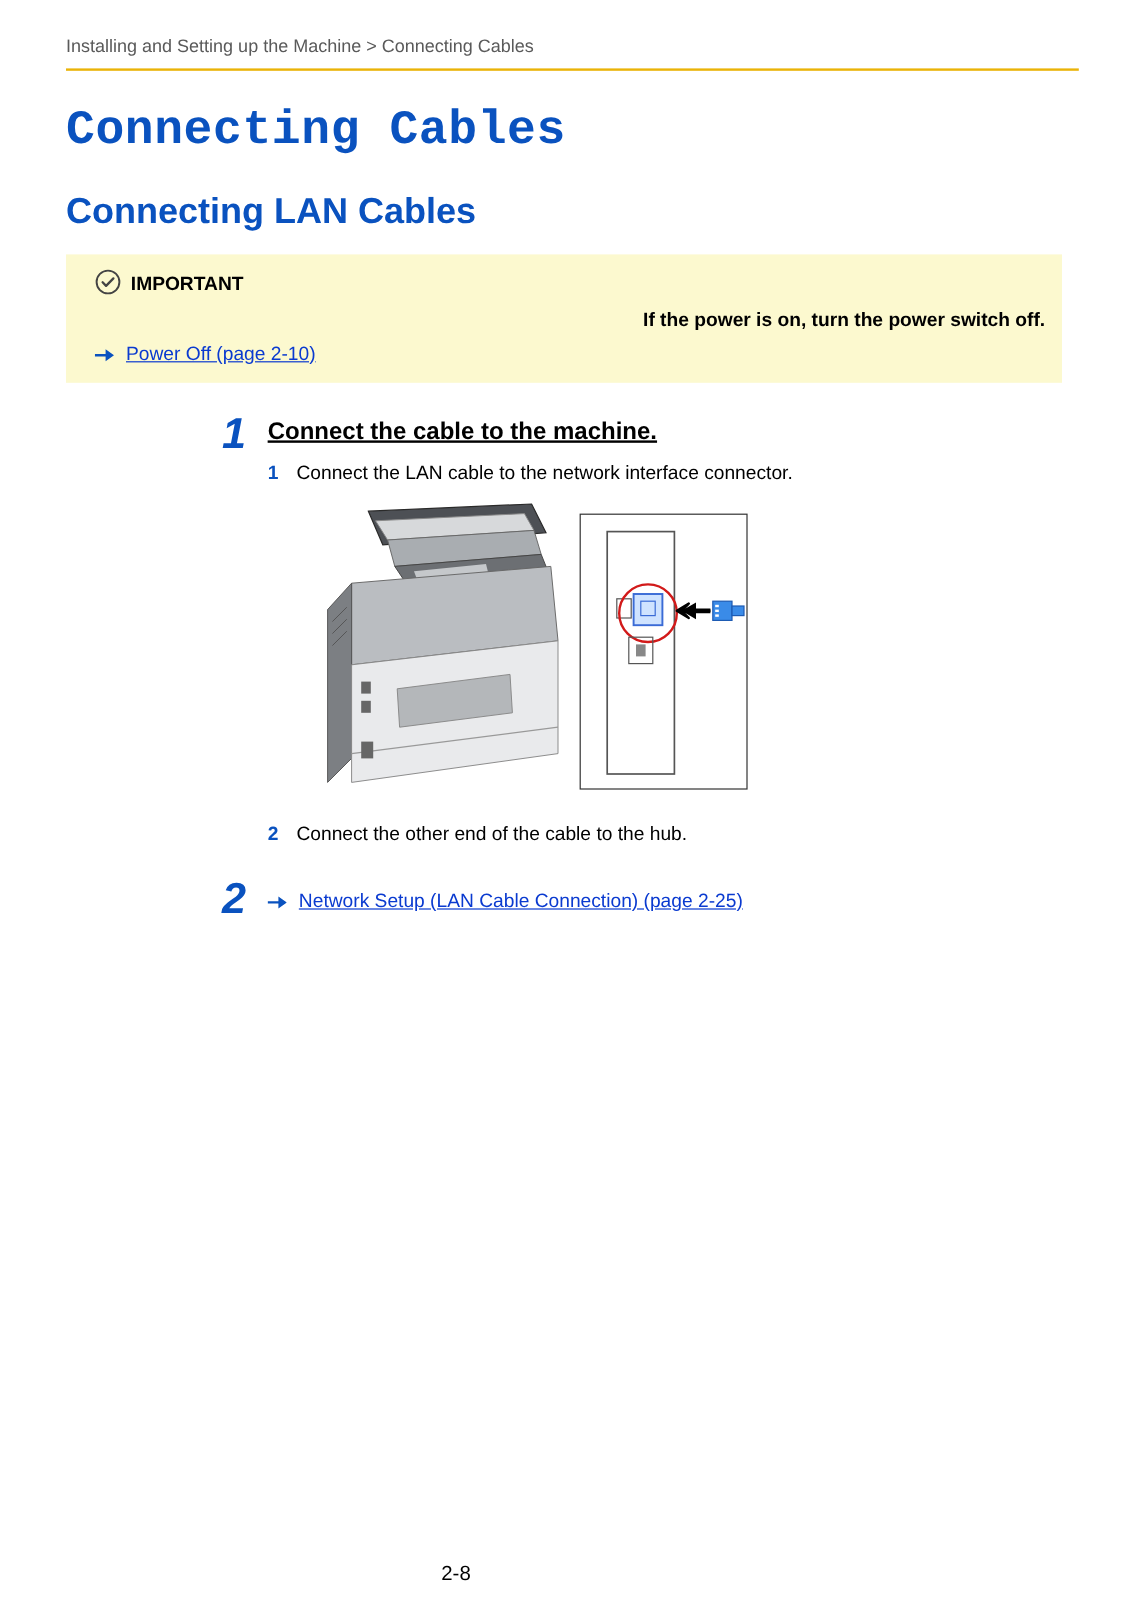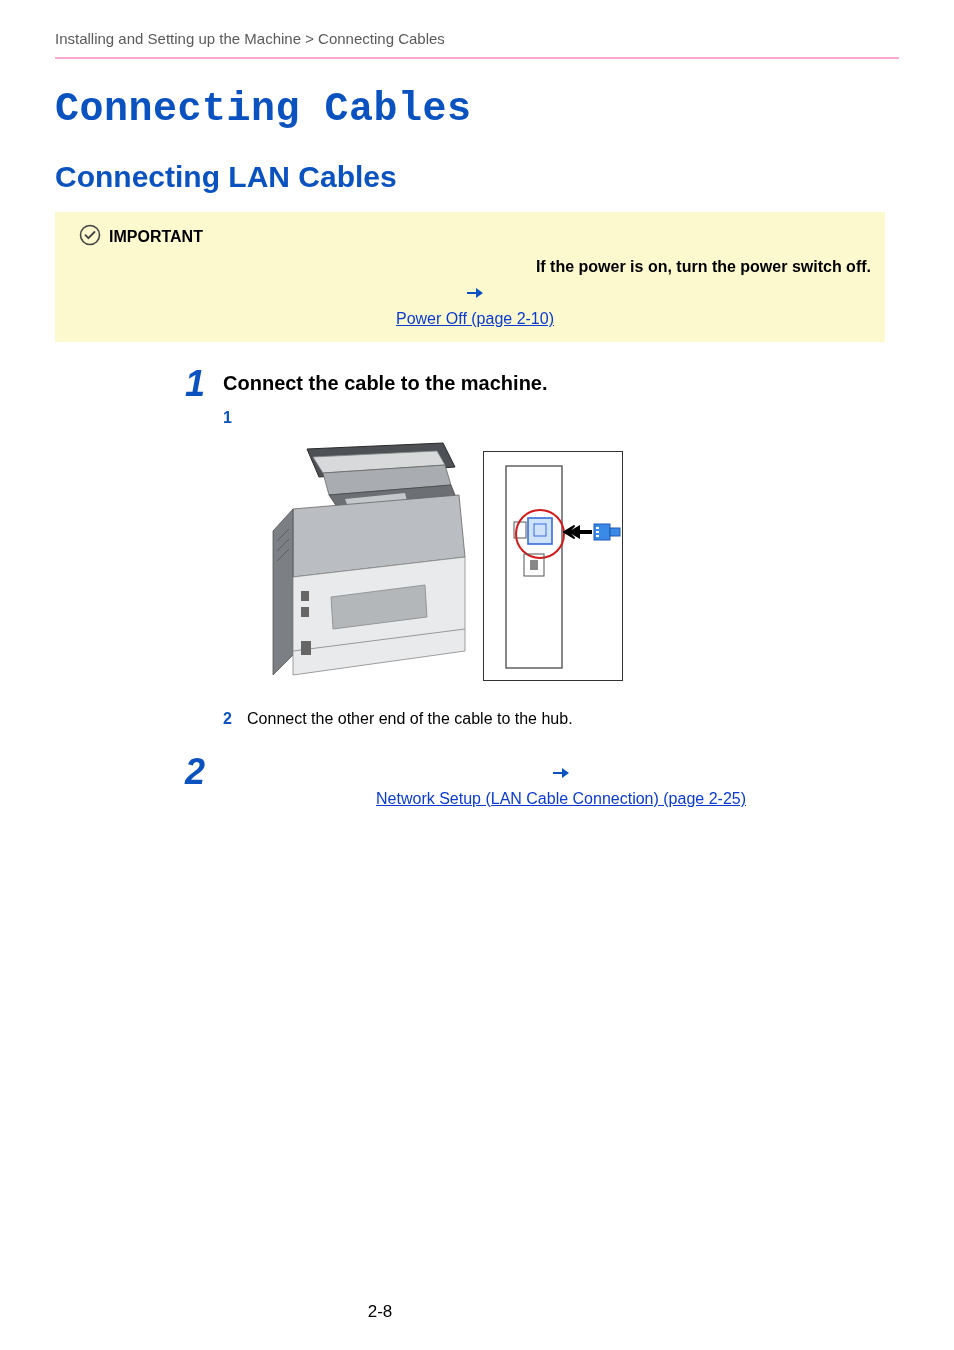--- a/index.html
+++ b/index.html
@@ -9,21 +9,21 @@
     background: #ffffff;
     font-family: Arial, Helvetica, sans-serif;
     color: #000000;
     position: relative;
     padding: 30px 55px 40px 55px;
   }
   .breadcrumb {
     font-size: 15px;
     color: #5a5a5a;
     padding-bottom: 10px;
-    border-bottom: 2px solid #f9a8d4;
+    border-bottom: 2px solid #eab308;
     margin-bottom: 28px;
   }
   .h1 {
     font-family: Liberation Mono, monospace;
     font-weight: 900;
     font-size: 40px;
     color: #0a52bf;
     margin-bottom: 28px;
     letter-spacing: 0.5px;
   }
@@ -56,21 +56,20 @@
     font-weight: bold;
     font-size: 16px;
     margin-bottom: 10px;
   }
   .link-row {
     display: flex;
     align-items: center;
     gap: 10px;
     margin-top: 8px;
     padding-left: 10px;
-    flex-direction: column;
   }
   .link-arrow svg { display: block; }
   .link {
     color: #0a3ad0;
     text-decoration: underline;
     font-size: 16px;
     cursor: pointer;
   }
   .steps {
     margin-top: 10px;
@@ -93,20 +92,21 @@
     margin-top: -4px;
     padding-left: 130px;
   }
   .step-body { flex: 1; }
   .step-title {
     font-family: Arial, Helvetica, sans-serif;
     font-weight: 900;
     font-size: 20px;
     margin-bottom: 14px;
     margin-top: 2px;
+    text-decoration: underline;
   }
   .substep {
     display: flex;
     align-items: flex-start;
     gap: 10px;
     margin-bottom: 12px;
   }
   .substep-num {
     color: #0a52bf;
     font-weight: 900;
@@ -175,20 +175,21 @@
 
 <div class="steps">
 
   <div class="step">
     <div class="step-num">1</div>
     <div class="step-body">
       <div class="step-title">Connect the cable to the machine.</div>
 
       <div class="substep">
         <span class="substep-num">1</span>
+        <span class="substep-text">Connect the LAN cable to the network interface connector.</span>
       </div>
 
       <div class="illustration">
         <svg class="printer-illus" viewBox="0 0 220 255">
           <g transform="translate(-6,0)">
 
           <polygon points="62,10 198,4 210,28 74,38" fill="#4d5055" stroke="#2a2a2a" stroke-width="1"></polygon>
           <polygon points="68,18 192,12 200,26 78,34" fill="#d7d9db" stroke="#888" stroke-width="0.8"></polygon>
           <polygon points="78,34 200,26 206,46 84,56" fill="#a9adb1" stroke="#666" stroke-width="0.8"></polygon>
 
@@ -245,21 +246,21 @@
       <div class="substep">
         <span class="substep-num">2</span>
         <span class="substep-text">Connect the other end of the cable to the hub.</span>
       </div>
     </div>
   </div>
 
   <div class="step" style="margin-top:18px;">
     <div class="step-num">2</div>
     <div class="step-body">
-      <div class="link-row" style="padding-left:0;justify-content:center;">
+      <div class="link-row" style="padding-left:0;">
         <span class="link-arrow">
           <svg width="16" height="14" viewBox="0 0 16 14">
             <path d="M0 6 L9 6 L9 2 L16 7 L9 12 L9 8 L0 8 Z" fill="#0a52bf"></path>
           </svg>
         </span>
         <a class="link">Network Setup (LAN Cable Connection) (page 2-25)</a>
       </div>
     </div>
   </div>
 

